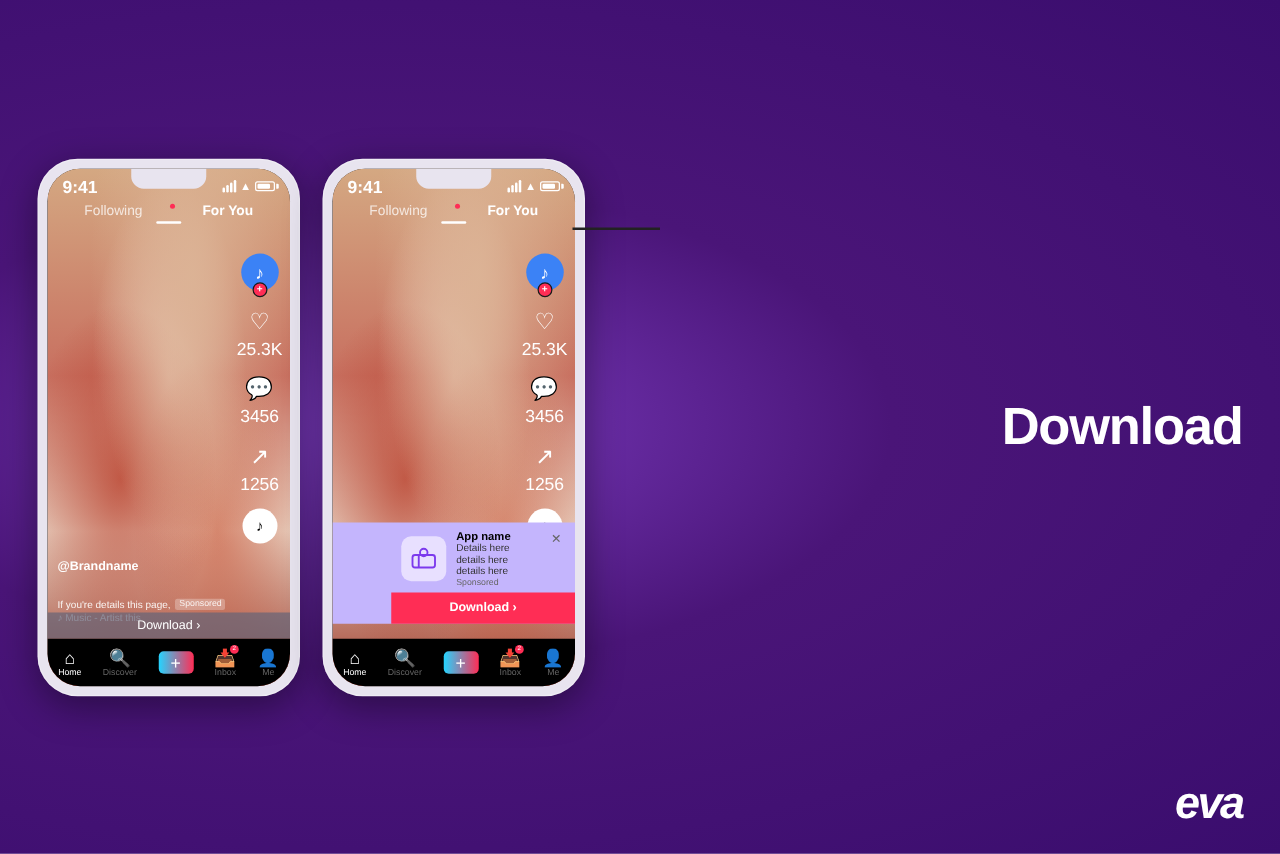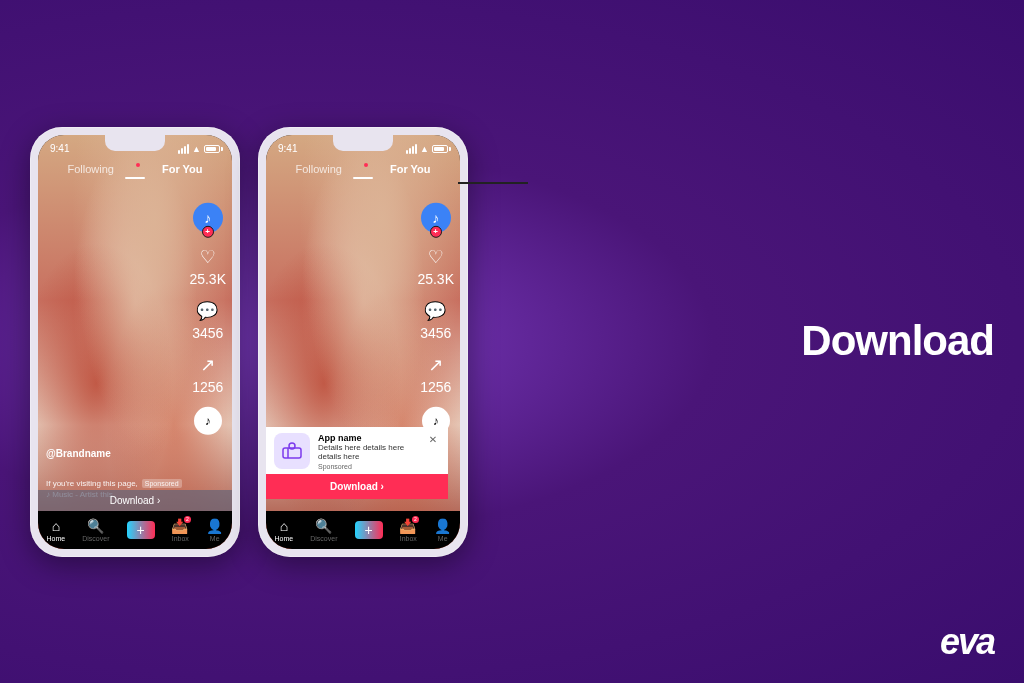--- a/index.html
+++ b/index.html
@@ -68,21 +68,21 @@
       height: 28px;
       display: flex;
       align-items: center;
       justify-content: space-between;
       padding: 0 12px;
       z-index: 20;
       color: white;
       font-size: 10px;
       font-weight: 600;
     }
-    .status-time { font-size: 10px; font-weight: 400; }
+    .status-time { font-size: 14px; font-weight: 700; }
     .status-icons { display: flex; gap: 3px; align-items: center; }
     .signal-bars {
       display: flex; gap: 1px; align-items: flex-end;
     }
     .signal-bar {
       width: 2px;
       background: white;
       border-radius: 1px;
     }
     .wifi-icon { font-size: 9px; }
@@ -211,25 +211,26 @@
       display: flex;
       align-items: center;
       justify-content: center;
       z-index: 25;
     }
     .cta-bar-simple span { color: white; font-size: 10px; }
     
     .cta-card {
       position: absolute;
       bottom: 50px;
-      left: 0; right: 12px;
-      background: #ffffff;
+      left: 0; right: 0;
+      background: #c4b5fd;
       margin: 0 0px;
       z-index: 25;
       border-radius: 0;
+      padding-left: 47px;
     }
     .cta-card-top {
       display: flex;
       align-items: center;
       padding: 6px 8px 4px;
       gap: 8px;
     }
     .cta-app-icon {
       width: 36px; height: 36px;
       background: #e8e0ff;
@@ -398,21 +399,21 @@
               <span class="action-count">1256</span>
             </div>
             <div class="tiktok-logo">
               <span style="font-size:12px;">♪</span>
             </div>
           </div>
 
           <div class="bottom-overlay">
             <div class="username">@Brandname</div>
             <div class="caption-line">
-              <span>If you're visiting this page,</span>
+              <span>If you're details this page,</span>
               <span class="sponsored-badge">Sponsored</span>
             </div>
             <div class="music-line">♪ Music - Artist this</div>
           </div>
 
           <div class="cta-bar-simple">
             <span>Download ›</span>
           </div>
 
           <div class="bottom-nav">

